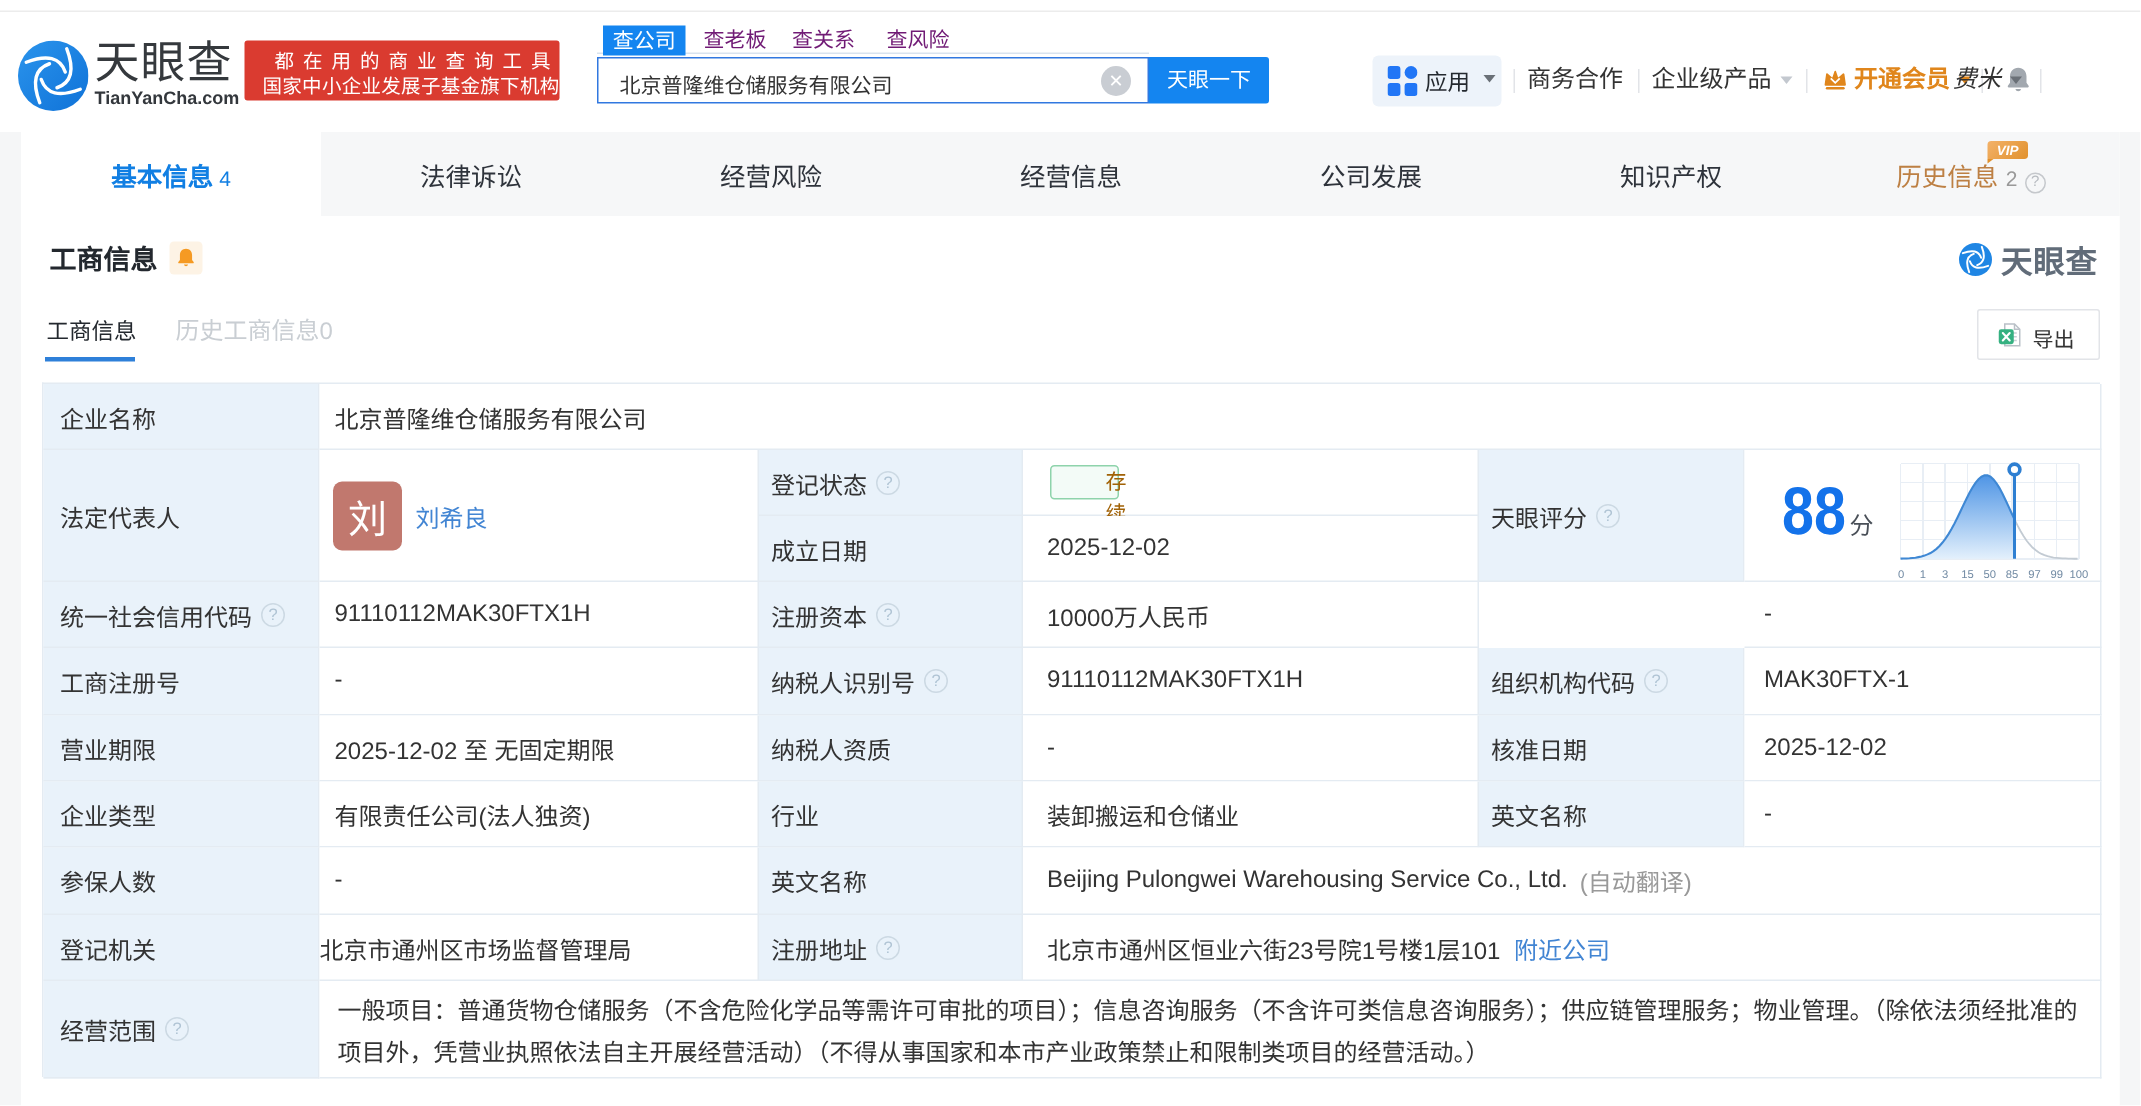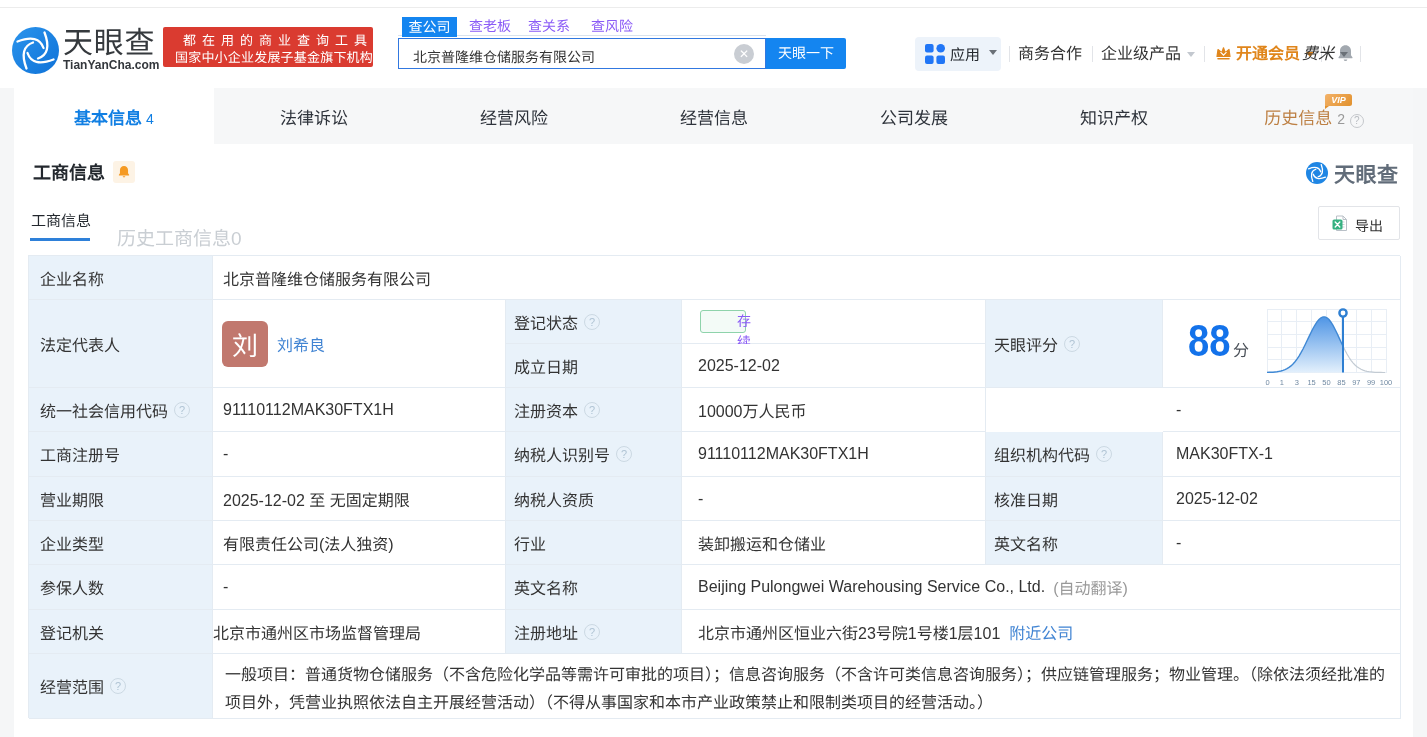--- a/index.html
+++ b/index.html
@@ -13,21 +13,21 @@
 #topline { position:absolute; left:0; top:7px; width:1427px; height:1px; background:#ececec; }
 #hdr { position:absolute; left:0; top:0; width:1427px; height:88px; }
 #logoTxt { position:absolute; left:63px; top:28px; font-size:30px; font-weight:500; color:#35393d; letter-spacing:0.7px; line-height:30px;}
 #logoSub { position:absolute; left:63px; top:58px; font-size:12px; font-weight:700; color:#33373c; letter-spacing:0; }
 #redbox { position:absolute; left:163px; top:27px; width:210px; height:40px; background:#da3b30; border-radius:2px; color:#ffffff; text-align:right; }
 #redbox .l1 { margin-top:6px; font-size:13px; letter-spacing:6px; text-indent:6px; line-height:16px;}
 #redbox .l2 { font-size:13px; letter-spacing:0.2px; line-height:17px; }
 
 
 #stabs { position:absolute; left:398px; top:17px; width:368px; height:19px; border-bottom:1px solid #d9e3ee; }
-.stab { position:absolute; top:0; font-size:14px; color:#8b5cf6; line-height:19px; }
+.stab { position:absolute; top:0; font-size:14px; color:#701a75; line-height:19px; }
 #stab1 { position:absolute; left:402px; top:17px; width:55px; height:20px; background:#1485f0; color:#fff; font-size:14px; text-align:center; line-height:20px; }
 #sinput { position:absolute; left:398px; top:38px; width:368px; height:31px; border:1px solid #3178e0; background:#fff; }
 #sinput span { position:absolute; left:14px; top:7px; font-size:14px; color:#333; }
 #sclear { position:absolute; left:734px; top:44px; width:20px; height:20px; border-radius:50%; background:#c9cdd3; color:#fff; font-size:12px; text-align:center; line-height:20px; }
 #sbtn { position:absolute; left:766px; top:38px; width:80px; height:31px; background:#1485f0; color:#fff; font-size:14px; text-align:center; line-height:31px; border-radius:0 2px 2px 0; }
 
 
 #appchip { position:absolute; left:915px; top:37px; width:86px; height:34px; background:#edf3fa; border-radius:4px; }
 #appchip .t { position:absolute; left:35px; top:6px; font-size:15px; color:#24292f; }
 .hitem { position:absolute; top:44px; font-size:16px; color:#333; line-height:19px; }
@@ -51,21 +51,21 @@
 #vipbadge:after { content:""; position:absolute; left:0; bottom:-3px; border-left:4px solid #e1912d; border-bottom:3px solid transparent; }
 .qmark { display:inline-block; width:14px; height:14px; border:1px solid #c5c8cc; border-radius:50%; color:#b8bcc1; font-size:10px; line-height:12px; text-align:center; font-weight:400; font-style:normal; }
 
 
 #content { position:absolute; left:14px; top:144px; width:1399px; height:593px; background:#fff; }
 #secTitle { position:absolute; left:33px; top:158px; font-size:18px; font-weight:700; color:#23282e; }
 #bellchip { position:absolute; left:113px; top:161px; width:22px; height:22px; background:#fdf3e5; border-radius:3px; }
 #wmTxt { position:absolute; left:1334px; top:158px; font-size:21px; font-weight:600; color:#616c79; letter-spacing:0.5px; }
 #subtab1 { position:absolute; left:31px; top:209px; font-size:15px; color:#23282e; }
 #subtabLine { position:absolute; left:30px; top:238px; width:60px; height:3px; background:#2e80d9; }
-#subtab2 { position:absolute; left:117px; top:223px; font-size:19px; color:#c9ced3; }
+#subtab2 { position:absolute; left:117px; top:207px; font-size:16px; color:#c9ced3; }
 #exportBtn { position:absolute; left:1318px; top:206px; width:82px; height:34px; border:1px solid #e2e4e8; border-radius:2px; background:#fff; }
 #exportBtn .t { position:absolute; left:36px; top:8px; font-size:14px; color:#333; }
 
 
 #tbl { position:absolute; left:28px; top:255px; width:1372px; height:463px; border-top:1px solid #e4ebf2; border-left:1px solid #e4ebf2; }
 .cell { position:absolute; border-right:1px solid #e4ebf2; border-bottom:1px solid #e4ebf2; display:flex; align-items:center; font-size:16px; color:#333; }
 .lbl { background:#e9f2fa; padding-left:8px; }
 .val { background:#fff; }
 .q { width:16px; height:16px; border:1px solid #ccd9e3; border-radius:50%; color:#b0c4d4; font-size:11px; line-height:14px; text-align:center; margin-left:6px; flex:none; }
 a.lnk { color:#4285d3; text-decoration:none; }
@@ -191,21 +191,21 @@
     <div class="cell lbl" style="padding-left:11px;left:0;top:0;width:184px;height:44px;">企业名称</div>
     <div class="cell val" style="left:184px;top:0;width:1188px;height:44px;padding-left:10px;">北京普隆维仓储服务有限公司</div>
 
     <div class="cell lbl" style="padding-left:11px;left:0;top:44px;width:184px;height:88px;">法定代表人</div>
     <div class="cell val" style="left:184px;top:44px;width:293px;height:88px;padding-left:9px;">
       <div style="width:46px;height:46px;border-radius:6px;background:#c1786e;color:#fff;font-size:26px;display:flex;align-items:center;justify-content:center;flex:none;">刘</div>
       <a class="lnk" style="margin-left:9px;">刘希良</a>
     </div>
     <div class="cell lbl" style="left:477px;top:44px;width:176px;height:44px;">登记状态<span class="q">?</span></div>
     <div class="cell val" style="left:653px;top:44px;width:304px;height:44px;padding-left:16px;">
-      <span style="display:inline-block;margin-left:2px;width:46px;height:23px;border:1px solid #8ed3ab;background:#f3fbf7;color:#8b5cf6;font-size:14px;line-height:21px;text-align:center;border-radius:3px;padding-left:36px;">存续</span>
+      <span style="display:inline-block;margin-left:2px;width:46px;height:23px;border:1px solid #8ed3ab;background:#f3fbf7;color:#a16207;font-size:14px;line-height:21px;text-align:center;border-radius:3px;padding-left:36px;">存续</span>
     </div>
     <div class="cell lbl" style="left:477px;top:88px;width:176px;height:44px;">成立日期</div>
     <div class="cell val" style="left:653px;top:88px;width:304px;height:44px;padding-left:16px;">2025-12-02</div>
     <div class="cell lbl" style="left:957px;top:44px;width:177px;height:88px;">天眼评分<span class="q">?</span></div>
     <div class="cell val" style="left:1134px;top:44px;width:238px;height:88px;">
       <span style="position:absolute;left:25px;top:18px;font-size:45px;font-weight:700;color:#1372ea;line-height:45px;transform:scaleX(0.85);transform-origin:0 0;">88</span>
       <span style="position:absolute;left:70px;top:37px;font-size:16px;color:#4a5058;">分</span>
       <svg style="position:absolute;left:100px;top:4px;" width="134" height="84" viewBox="0 0 134 84">
         <defs>
           <linearGradient id="cg" x1="0" y1="0" x2="0" y2="1">

